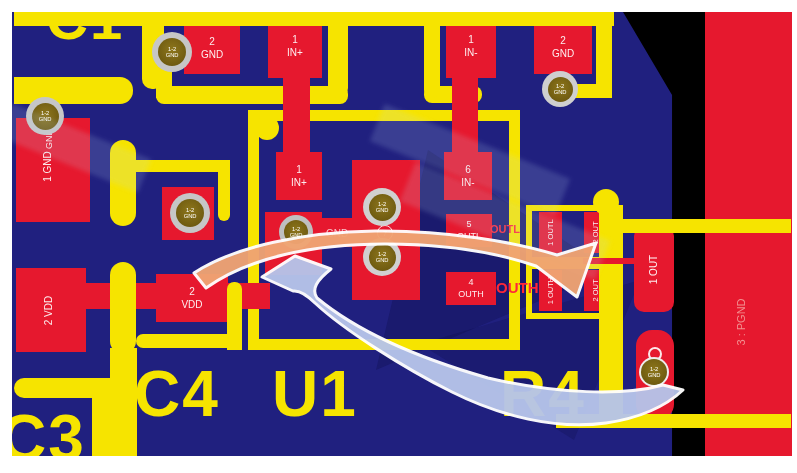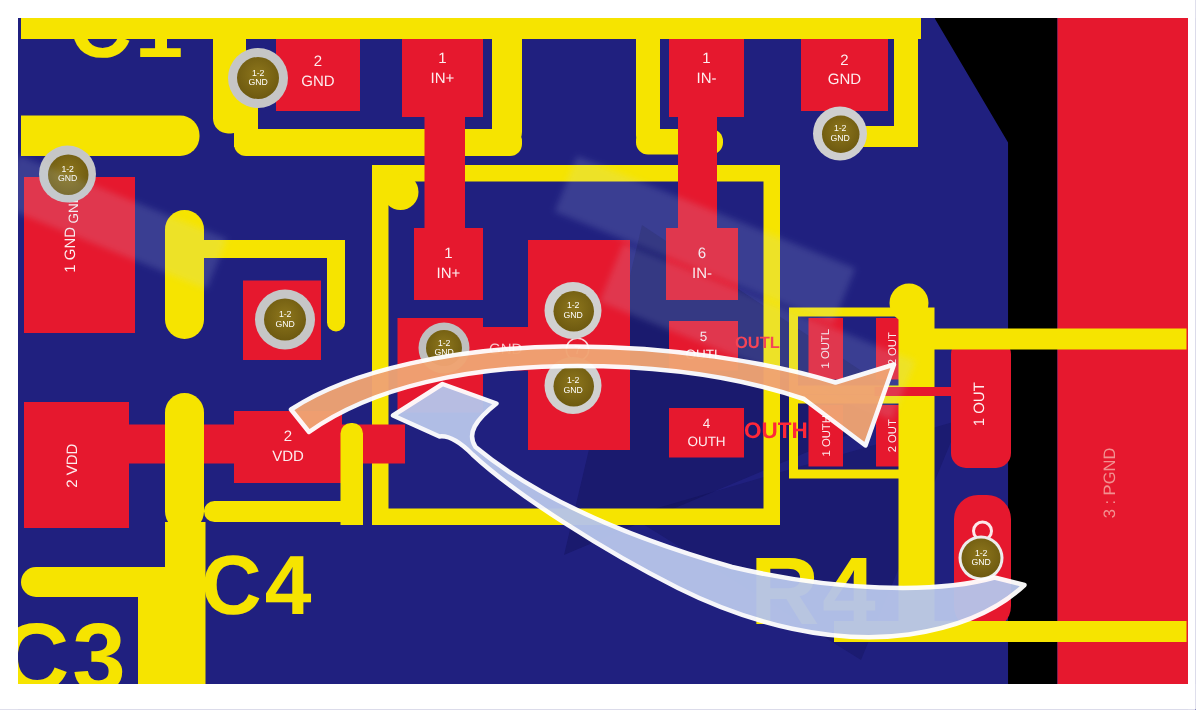--- a/index.html
+++ b/index.html
@@ -158,21 +158,22 @@
   <div class="abs yel" style="left:110px;top:348px;width:27px;height:108px;z-index:4;"></div>
 
   <div class="abs yel" style="left:599px;top:205px;width:24px;height:223px;z-index:4;"></div>
   <div class="abs yel" style="left:612px;top:219px;width:179px;height:14px;z-index:4;"></div>
   <div class="abs yel" style="left:556px;top:414px;width:235px;height:14px;z-index:4;"></div>
 
   <div class="abs yel" style="left:255px;top:116px;width:24px;height:24px;border-radius:50%;z-index:5;"></div>
   <div class="abs yel" style="left:593px;top:189px;width:26px;height:26px;border-radius:50%;z-index:5;"></div>
 
   <div class="abs silk" style="left:46px;top:-10px;font-size:58px;z-index:5;">C1</div>
-  <div class="abs silk" style="left:134px;top:362px;font-size:56px;z-index:5;">C4</div>
+  <div class="abs silk" style="left:134px;top:362px;font-size:64px;z-index:5;">C4</div>
+  <div class="abs silk" style="left:272px;top:362px;font-size:64px;z-index:5;">U1</div>
   <div class="abs silk" style="left:500px;top:362px;font-size:64px;z-index:5;">R4</div>
   <div class="abs silk" style="left:0px;top:406px;font-size:64px;z-index:5;">C3</div>
 
   <div class="abs nettxt" style="left:490px;top:224px;font-size:11px;z-index:6;">OUTL</div>
   <div class="abs nettxt" style="left:496px;top:280px;font-size:15px;z-index:6;">OUTH</div>
 
   <div class="abs via-outer" style="left:152px;top:32px;width:40px;height:40px;background:#c6c6c6;z-index:6;">
     <div class="via-core" style="width:28px;height:28px;">
         <div class="via-lblbox">
       <span>1-2</span>

